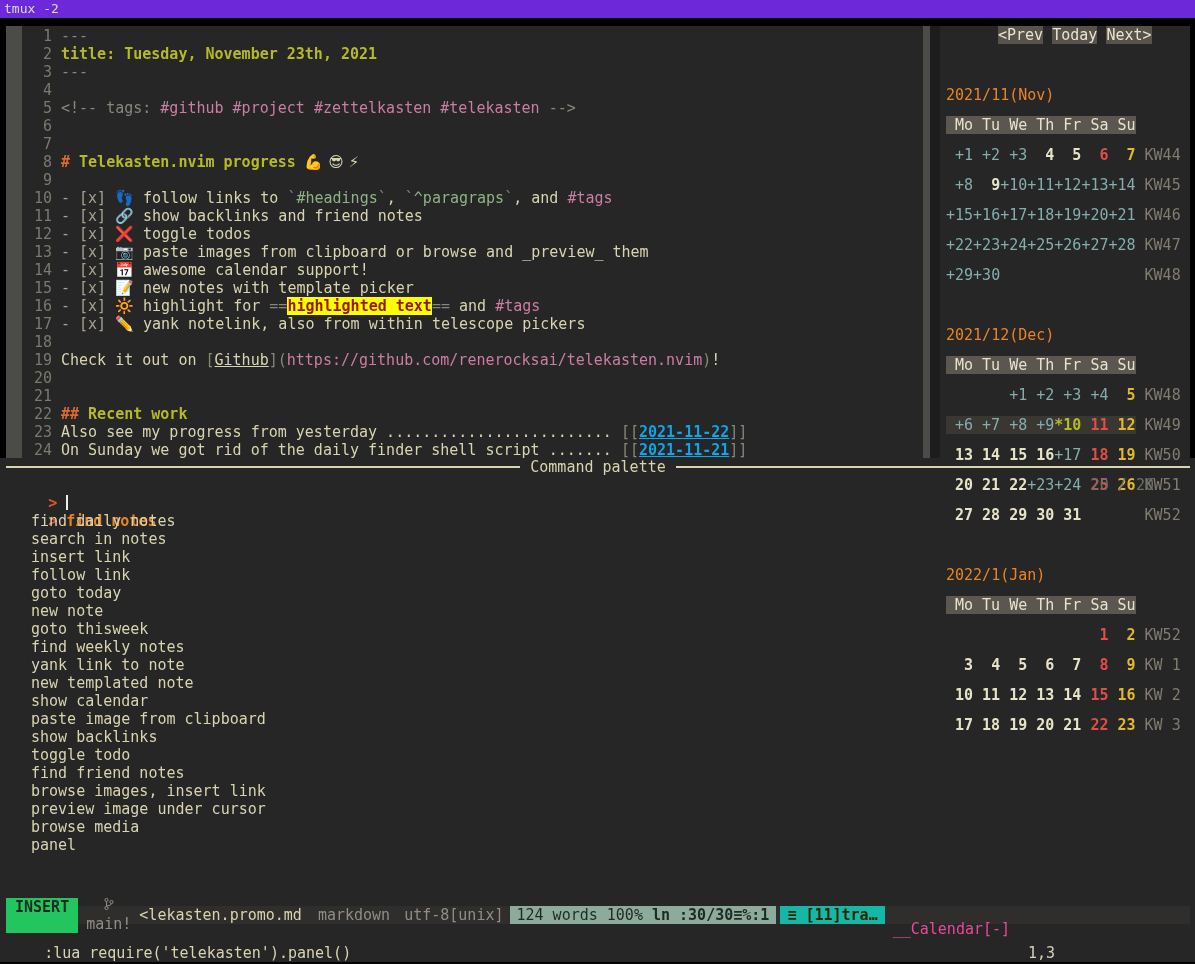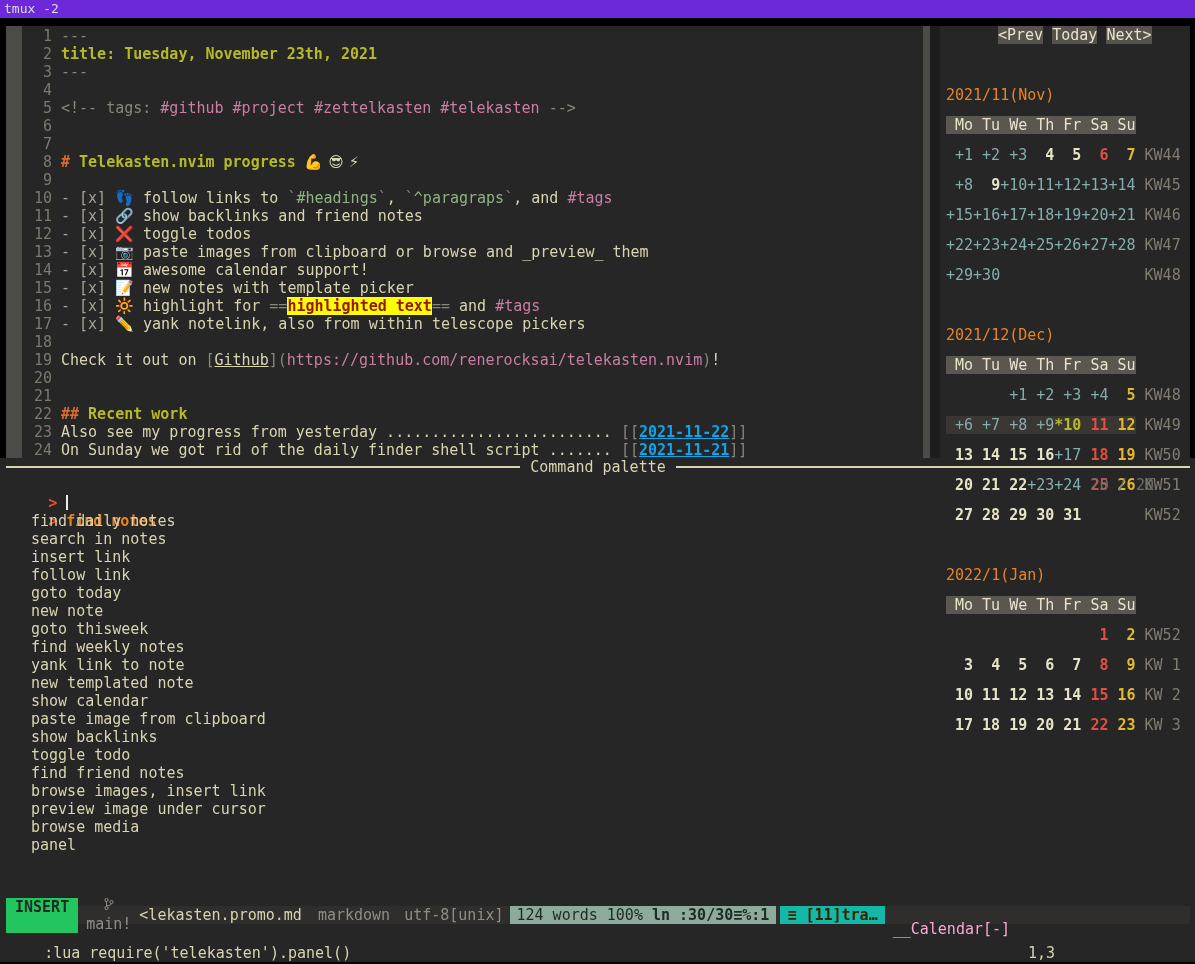--- a/index.html
+++ b/index.html
@@ -65,21 +65,21 @@
   .statusline { position:absolute; left:6px; top:906px; width:1184px; height:18px;
     background:#302e2c; display:flex; align-items:center; white-space:pre; }
   .sl-mode { background:#22c55e; color:#1d2b24; font-weight:bold; padding:0 9px; height:35px; }
   .sl-git { margin-left:8px; color:#8f8d85; display:flex; align-items:center; gap:4px;flex-direction:column; }
   .sl-file { margin-left:8px; color:#d8d4b0; }
   .sl-ft { margin-left:16px; color:#8f8d85; }
   .sl-enc { margin-left:14px; color:#8f8d85; }
   .sl-words { margin-left:6px; background:#8cab9b; color:#1d2b24; padding:0 7px; height:18px; }
   .sl-words b { font-weight:bold; }
   .sl-buf { margin-left:4px; background:#14b8a6; color:#3a2300; font-weight:bold; padding:0 7px; height:18px; }
-  .sl-cal { margin-left:8px; color:#f9a8d4;margin-top:27px; }
+  .sl-cal { margin-left:8px; color:#ec4899;margin-top:27px; }
   .cmdline { position:absolute; left:6px; top:926px; height:18px; padding-left:2px; color:#d8d4b0; white-space:pre; }
   .modeline { position:absolute; left:6px; top:944px; width:1184px; height:18px; white-space:pre; }
   .ml-mode { padding-left:2px; color:#e39b2b; font-weight:bold; }
   .ml-pos { position:absolute; left:1022px; top:0; }
   .ml-all { position:absolute; left:1149px; top:0;margin-top:27px; }
 </style>
 </head>
 <body>
 
 <div class="screen">

